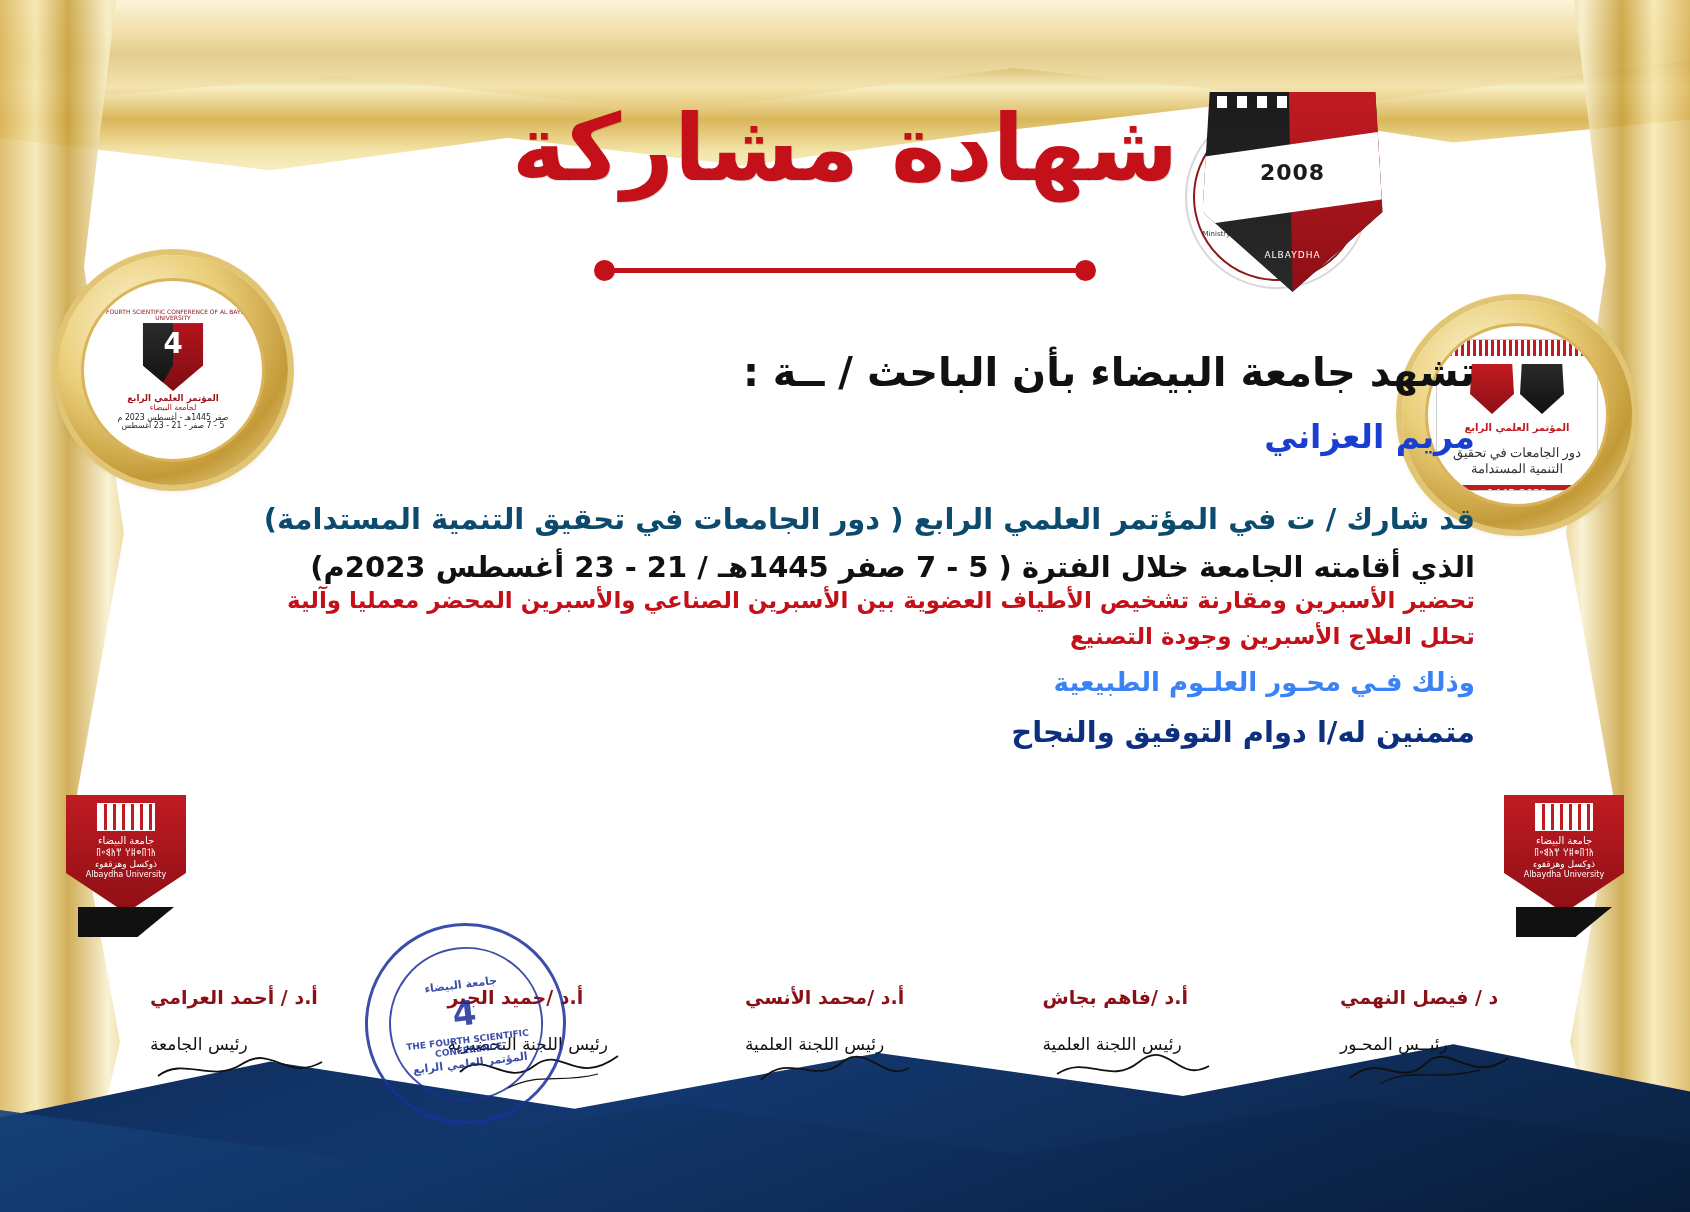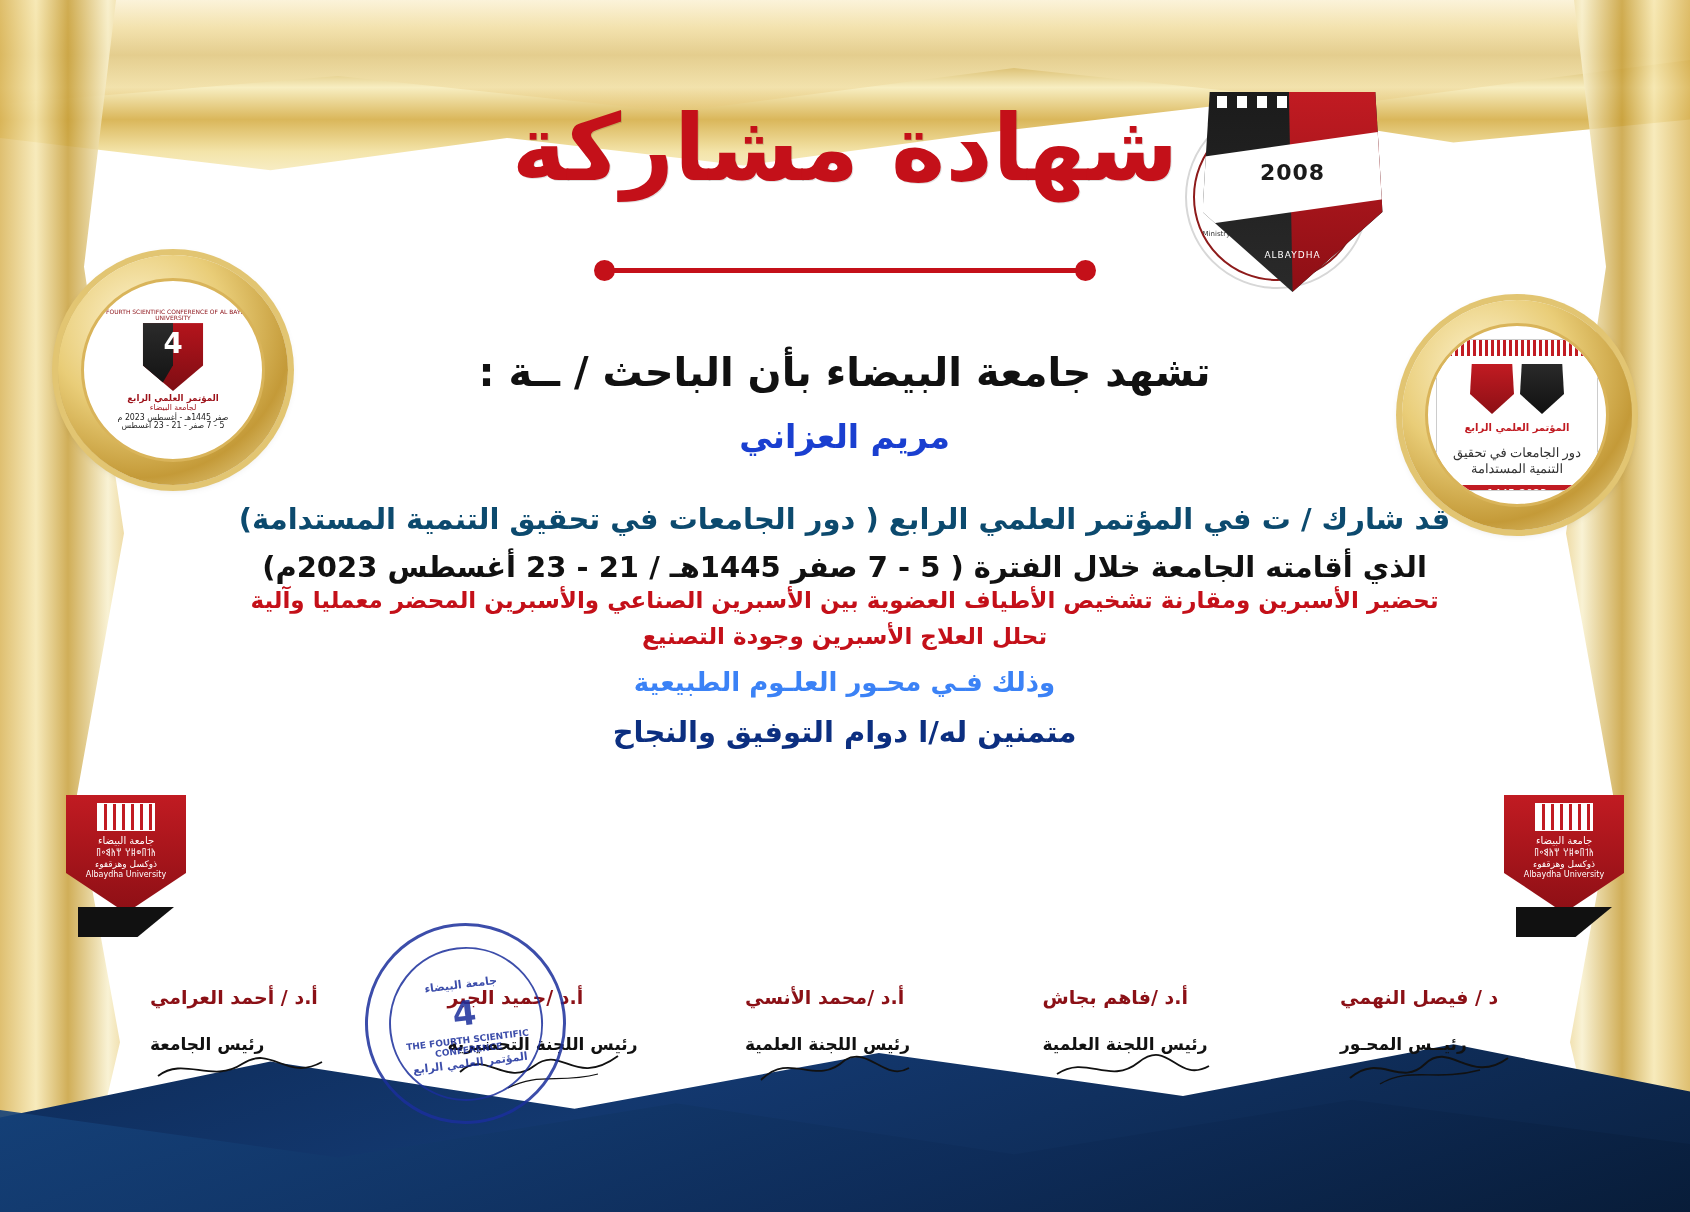--- a/index.html
+++ b/index.html
@@ -282,21 +282,20 @@
   }
   .calli-rule::before { left: -16px; }
   .calli-rule::after { right: -16px; }
 
   
   .body-wrap {
     position: absolute;
     left: 214px;
     right: 215px;
     top: 345px;
-    text-align: center;
     direction: rtl;
   }
   .line-award {
     font-size: 40px;
     font-weight: bold;
     color: #111111;
     line-height: 1.35;
   }
   .line-name {
     margin-top: 18px;
@@ -394,21 +393,21 @@
   }
   .sig .nm {
     font-size: 19px;
     font-weight: bold;
     color: #8b1016;
     white-space: nowrap;
   }
   .sig .ttl {
     margin-top: 26px;
     font-size: 17px;
-    font-weight: bold;
+    font-weight: normal;
     color: #111;
     white-space: nowrap;
   }
   .sig .scribble {
     height: 44px;
     margin-top: -6px;
   }
   .sig .scribble svg { overflow: visible; }
 
   

